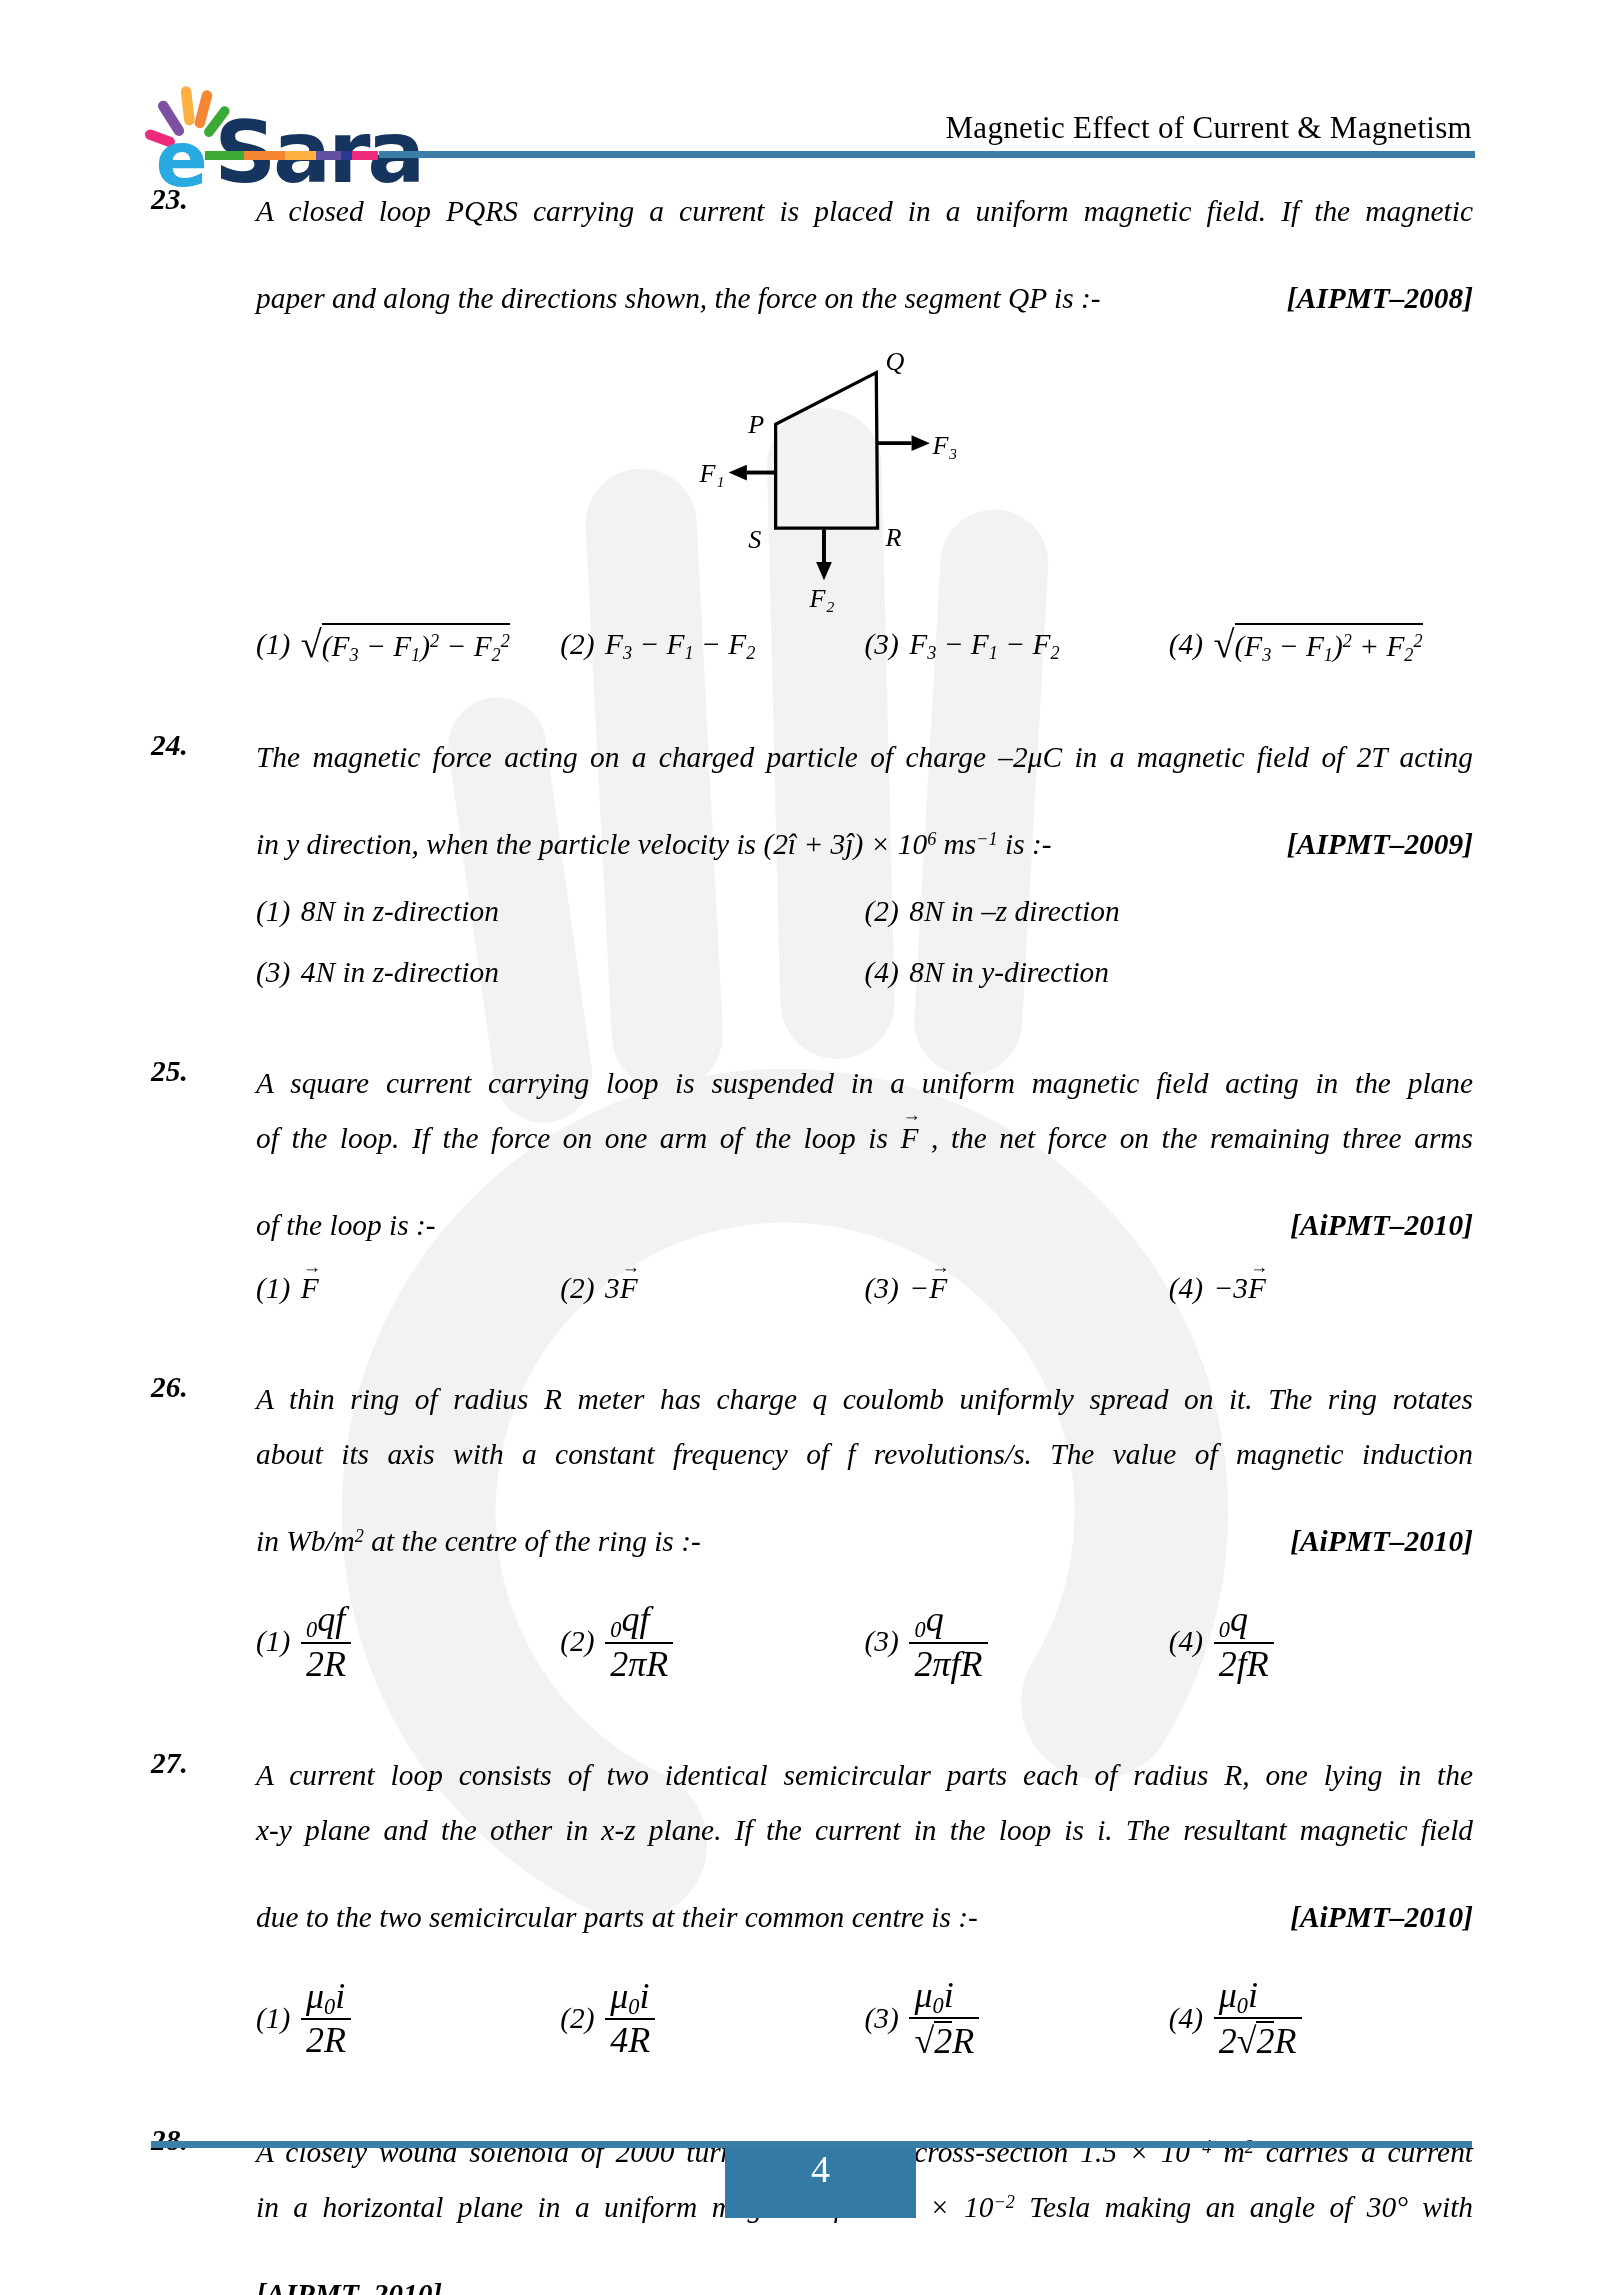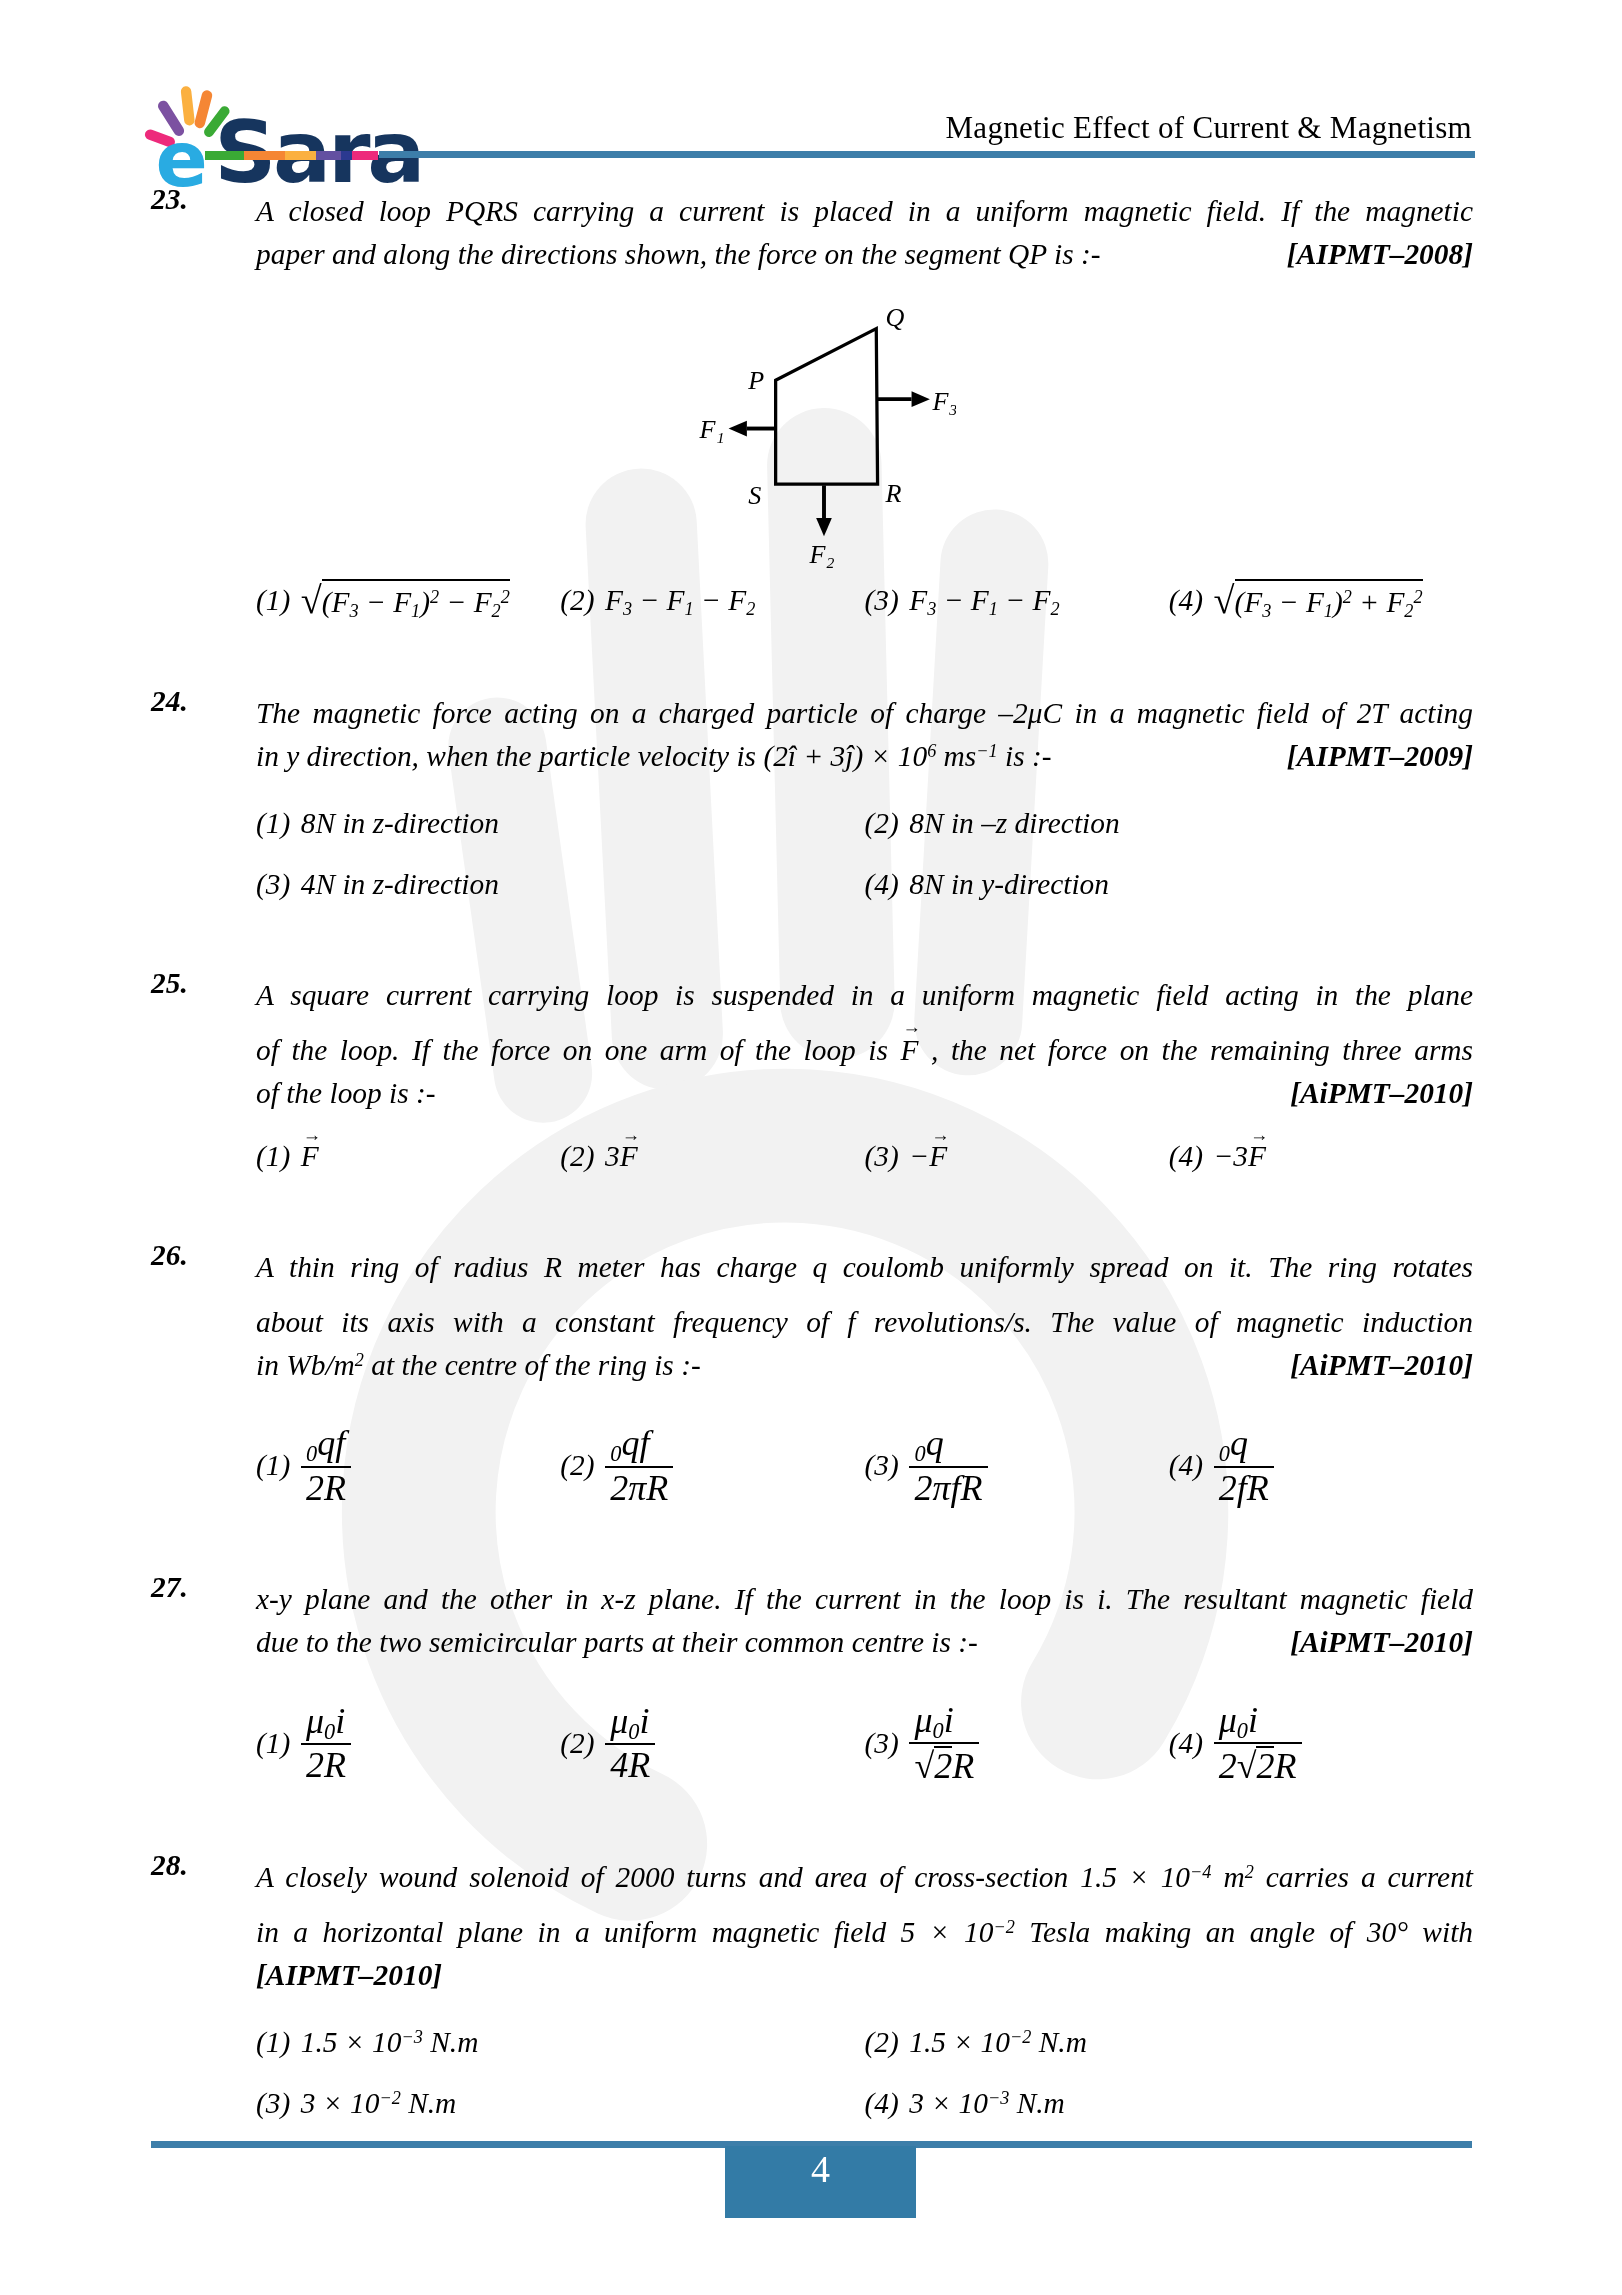--- a/index.html
+++ b/index.html
@@ -20,21 +20,21 @@
   .rule-blue{position:absolute;left:379px;right:147px;top:151px;height:6.5px;background:#3d7ea9;}
   
   .watermark{position:absolute;left:216px;top:249px;z-index:0;}
   
   .content{position:absolute;left:151px;top:178px;width:1322px;z-index:1;}
   .q{display:flex;margin-bottom:58px;font-style:italic;}
   .qnum{width:105px;flex:0 0 105px;font-weight:bold;font-size:29.4px;line-height:43px;}
   .qbody{flex:1;min-width:0;}
   .line{font-size:29.4px;line-height:43px;text-align:justify;text-align-last:justify;margin-top:12px;}
   .line-last{display:flex;justify-content:space-between;align-items:baseline;font-size:29.4px;line-height:43px;}
-  .tag{font-weight:bold;white-space:nowrap;}
+  .tag{font-weight:bold;white-space:nowrap;margin-top:44px;}
   sub{font-size:.62em;vertical-align:-.28em;line-height:0;}
   sup{font-size:.62em;vertical-align:.5em;line-height:0;}
   
   .opts4{display:grid;grid-template-columns:1fr 1fr 1fr 1fr;margin-top:22px;align-items:center;}
   .opts2{display:grid;grid-template-columns:1fr 1fr;row-gap:22px;margin-top:26px;}
   .opt{display:flex;align-items:center;gap:10.5px;font-size:29.4px;line-height:39px;}
   .opt .olabel{white-space:nowrap;}
   
   .frac{display:inline-block;text-align:left;vertical-align:middle;font-size:36px;line-height:1.05;}
   .frac .num{display:block;border-bottom:2px solid #000;padding:1.3px 5.2px 2.6px 5.2px;}
@@ -247,20 +247,21 @@
               <span class="den">2fR</span>
             </span>
         </div>
       </div>
     </div>
   </div>
 
   <div class="q">
     <div class="qnum">27.</div>
     <div class="qbody">
+      <div class="line">A current loop consists of two identical semicircular parts each of radius R, one lying in the</div>
       <div class="line">x-y plane and the other in x-z plane. If the current in the loop is i. The resultant magnetic field</div>
       <div class="line-last">
         <span>due to the two semicircular parts at their common centre is :-</span>
         <span class="tag">[AiPMT–2010]</span>
       </div>
       <div class="opts4" style="margin-top:37px">
         <div class="opt">
           <span class="olabel">(1)</span>
           <span class="frac">
               <span class="num">μ<sub>0</sub>i</span>

